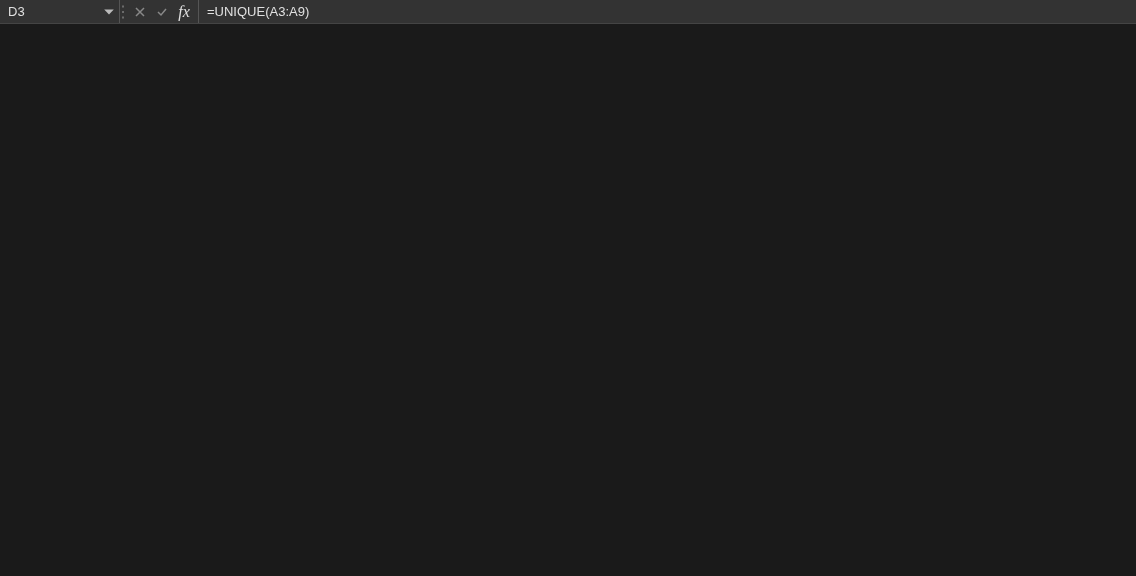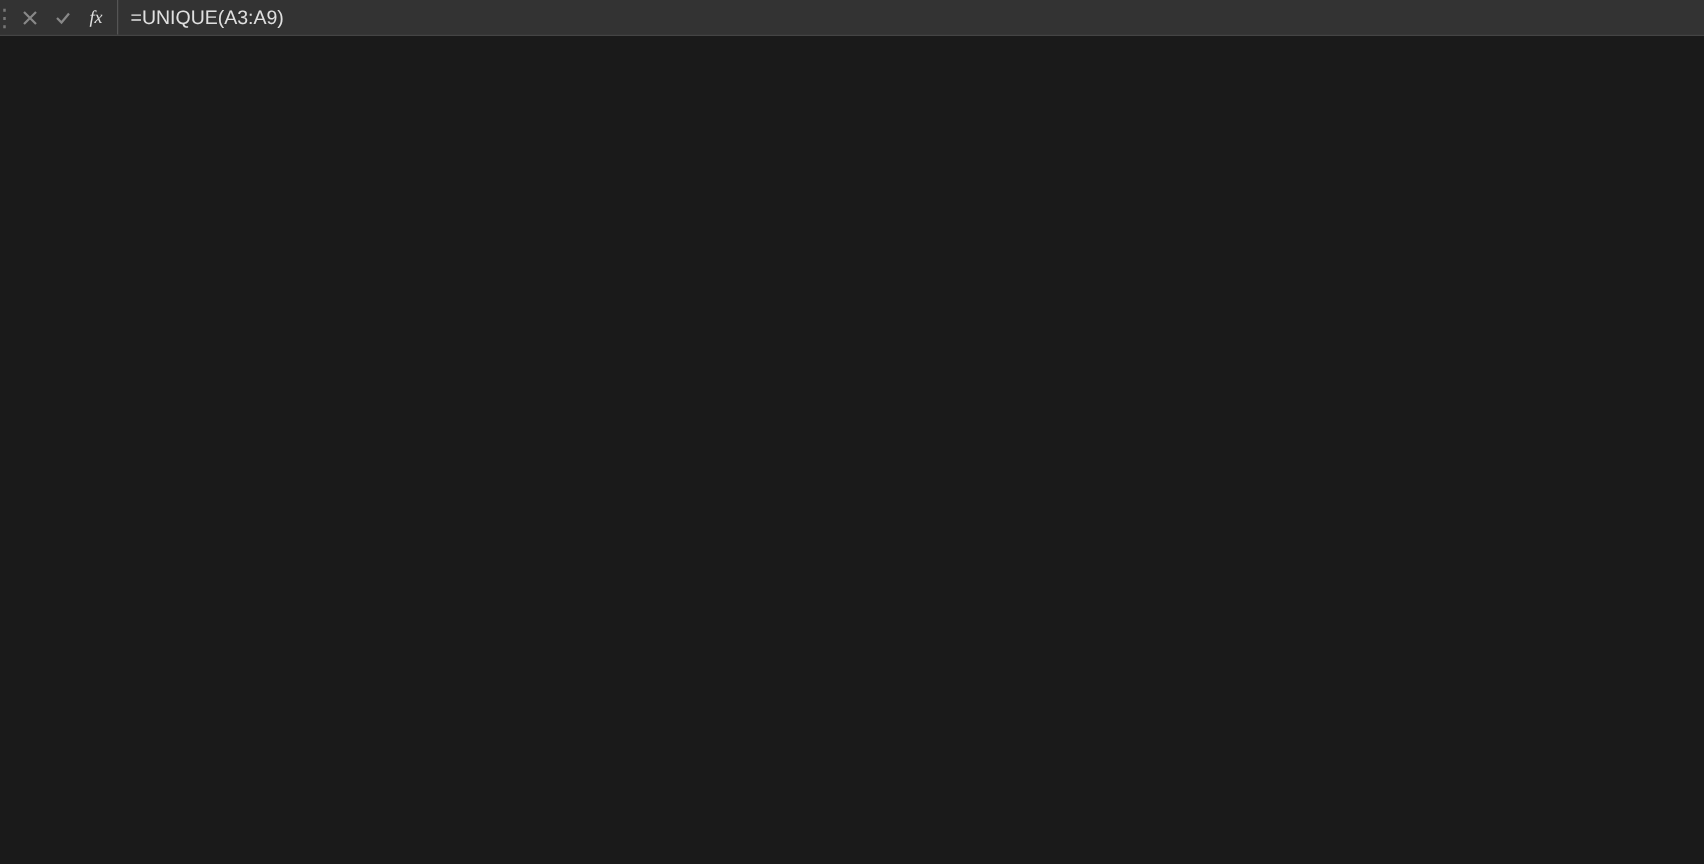--- a/index.html
+++ b/index.html
@@ -46,21 +46,21 @@
       display: flex;
       align-items: center;
       gap: 10px;
       padding: 0 8px;
       border-right: 1px solid #555;
       background: #333;
     }
     .fb-icon { width: 12px; height: 12px; display: flex; align-items: center; justify-content: center; }
     .fb-icon svg { width: 12px; height: 12px; }
     .fb-disabled svg { stroke: #888; fill: #888; }
-    .fx-icon { color: #e0e0e0; font-style: italic; font-size: 12px; font-family: "Times New Roman", serif; }
+    .fx-icon { color: #e0e0e0; font-style: italic; font-size: 16px; font-family: "Times New Roman", serif; }
     .formula-input {
       flex: 1;
       background: #333;
       color: #e0e0e0;
       font-size: 13px;
       padding-left: 8px;
       display: flex;
       align-items: center;
     }
     .grid-wrap {
@@ -153,20 +153,26 @@
       bottom: -3px;
       width: 6px; height: 6px;
       background: #1a7a1a;
       border: 1px solid #fff;
     }
   </style>
 </head>
 <body>
 
 <div class="formula-bar">
+  <div class="name-box">
+    <span class="name-box-text">D3</span>
+    <svg class="name-box-chevron" viewBox="0 0 10 10">
+        <path d="M1 3 L5 7 L9 3 Z"></path>
+      </svg>
+  </div>
   <div class="fb-sep">⋮</div>
   <div class="fb-icons">
     <span class="fb-icon fb-disabled">
         <svg viewBox="0 0 12 12">
           <path d="M2 2 L10 10 M10 2 L2 10" stroke="#888" stroke-width="1.5" fill="none"></path>
         </svg>
       </span>
     <span class="fb-icon fb-disabled">
         <svg viewBox="0 0 12 12">
           <path d="M2 6 L5 9 L10 3" stroke="#888" stroke-width="1.5" fill="none"></path>

